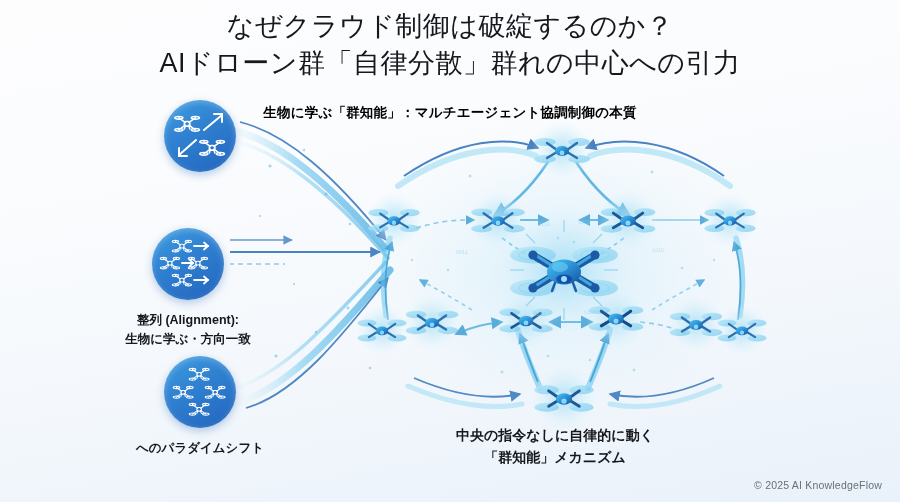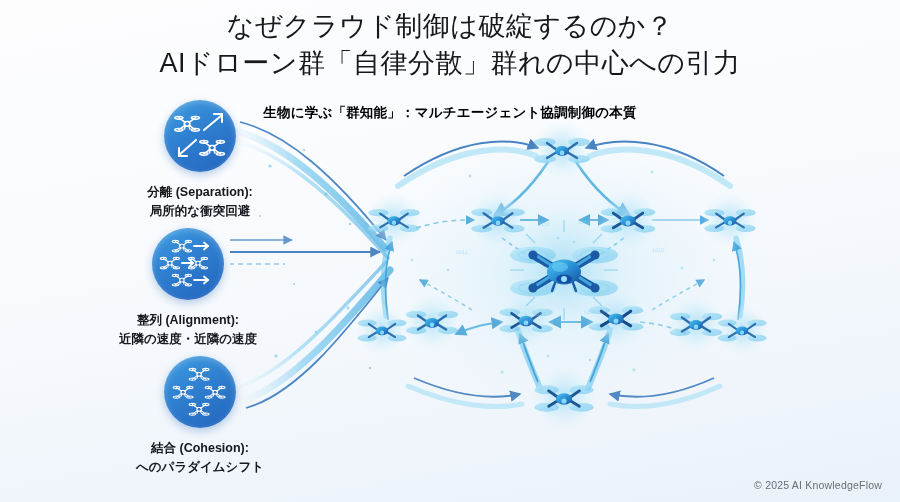--- a/index.html
+++ b/index.html
@@ -140,24 +140,20 @@
 
           <g stroke-width="2">
             <line x1="40" y1="30" x2="58" y2="15"></line>
             <polyline points="50,14 58,14 58,22" fill="none"></polyline>
             <line x1="32" y1="40" x2="15" y2="55"></line>
             <polyline points="23,56 15,56 15,48" fill="none"></polyline>
           </g>
         </g>
       </svg>
     </div>
-    <div class="cap">
-      <span>分離 (Separation):</span>
-      <span>局所的な衝突回避</span>
-    </div>
   </div>
 
   <div class="concept" id="concept-alignment">
     <div class="disc">
       <svg viewBox="0 0 72 72">
         <g fill="none" stroke="#ffffff" stroke-width="1.5" stroke-linecap="round">
           <g transform="translate(22,12) scale(0.72)">
             <line x1="2" y1="2" x2="9" y2="7"></line>
               <line x1="20" y1="2" x2="13" y2="7"></line>
             <line x1="2" y1="15" x2="9" y2="10"></line>
@@ -216,21 +212,21 @@
             <line x1="30" y1="35" x2="41" y2="35"></line>
               <polyline points="37.5,31.5 41,35 37.5,38.5"></polyline>
             <line x1="42" y1="52" x2="56" y2="52"></line>
               <polyline points="52,48.5 56,52 52,55.5"></polyline>
           </g>
         </g>
       </svg>
     </div>
     <div class="cap">
       <span>整列 (Alignment):</span>
-      <span>近隣の速度・近隣の速度</span>
+      <span>生物に学ぶ・方向一致</span>
     </div>
   </div>
 
   <div class="concept" id="concept-cohesion">
     <div class="disc">
       <svg viewBox="0 0 72 72">
         <g fill="none" stroke="#ffffff" stroke-width="1.5" stroke-linecap="round">
           <g transform="translate(27,12) scale(0.74)">
             <line x1="2" y1="2" x2="9" y2="7"></line>
               <line x1="20" y1="2" x2="13" y2="7"></line>
@@ -280,21 +276,20 @@
             <ellipse cx="2" cy="15" rx="4.4" ry="1.5"></ellipse>
               <ellipse cx="20" cy="15" rx="4.4" ry="1.5"></ellipse>
             <rect x="8" y="6" width="6" height="5" rx="2"></rect>
             <line x1="9" y1="11" x2="8" y2="14"></line>
               <line x1="13" y1="11" x2="14" y2="14"></line>
           </g>
         </g>
       </svg>
     </div>
     <div class="cap">
-      <span>結合 (Cohesion):</span>
       <span>へのパラダイムシフト</span>
     </div>
   </div>
 
   <div class="swarm">
     <svg viewBox="0 0 420 310" width="420" height="310">
       <defs>
         <radialGradient id="halo">
           <stop offset="0%" stop-color="#a7ddf4" stop-opacity=".85"></stop>
           <stop offset="55%" stop-color="#bfe8f8" stop-opacity=".40"></stop>
@@ -633,16 +628,20 @@
         <text x="186" y="106">0110</text>
           <text x="226" y="104">1011</text>
         <text x="182" y="196">0101</text>
           <text x="232" y="194">1100</text>
         <text x="300" y="132">1010</text>
           <text x="104" y="134">0011</text>
       </g>
     </svg>
   </div>
 
+  <div class="bottom-caption">
+    <div>中央の指令なしに自律的に動く</div>
+    <div>「群知能」メカニズム</div>
+  </div>
 
   <div class="copyright">© 2025 AI KnowledgeFlow</div>
 
 </div>
 
 </body></html>

